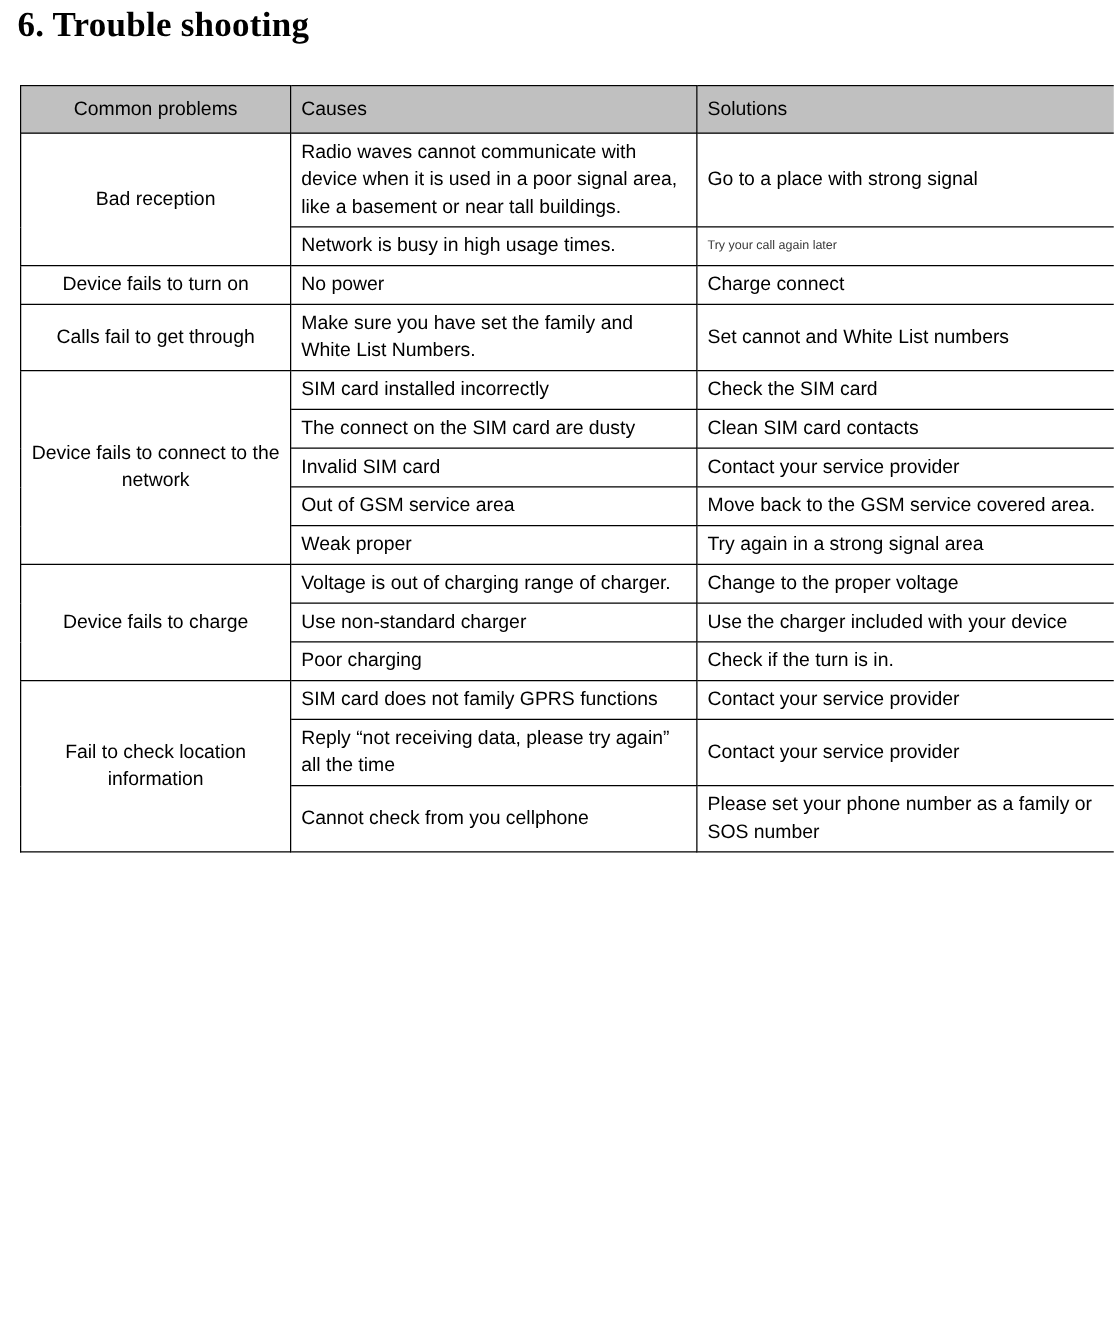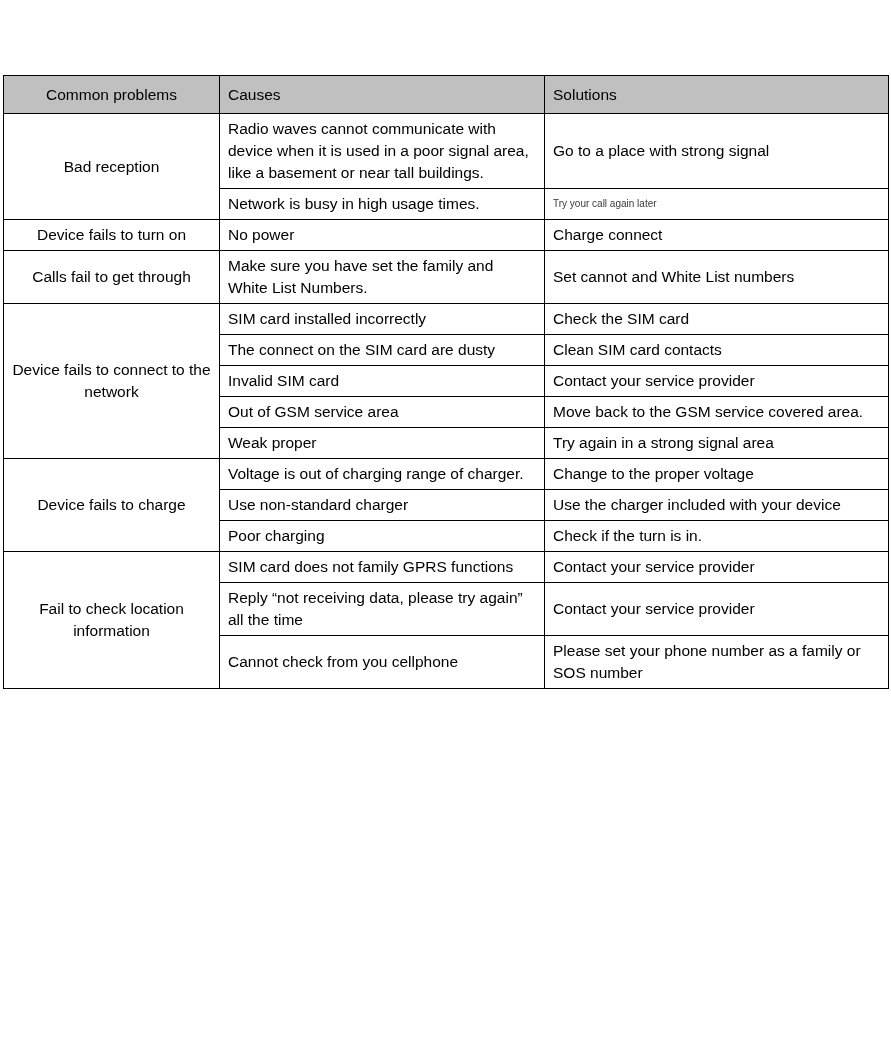--- a/index.html
+++ b/index.html
@@ -31,22 +31,21 @@
     letter-spacing: 0.2px;
     padding: 4px 0 0 14px;
     margin: 0;
     color: #000;
   }
 
   .title-gap { height: 30px; }
 
   
   .tbl-wrap {
-    padding: 0 3px;
-    margin-top: 45px;
+    padding: 0 16px;
   }
   table.trouble {
     width: 885px;
     border-collapse: collapse;
     table-layout: fixed;
     font-size: 15.5px;
     line-height: 22px;
   }
   table.trouble col.c1 { width: 216px; }
   table.trouble col.c2 { width: 325px; }
@@ -86,20 +85,21 @@
     line-height: 14px;
     color: #3a3a3a;
     padding-left: 9px;
   }
 </style>
 </head>
 <body>
 
 <div class="page">
 
+  <h1 class="doc-title">6. Trouble shooting</h1>
 
   <div class="title-gap"></div>
 
   <div class="tbl-wrap">
     <table class="trouble">
       <colgroup>
         <col class="c1">
           <col class="c2">
           <col class="c3">
       </colgroup>

